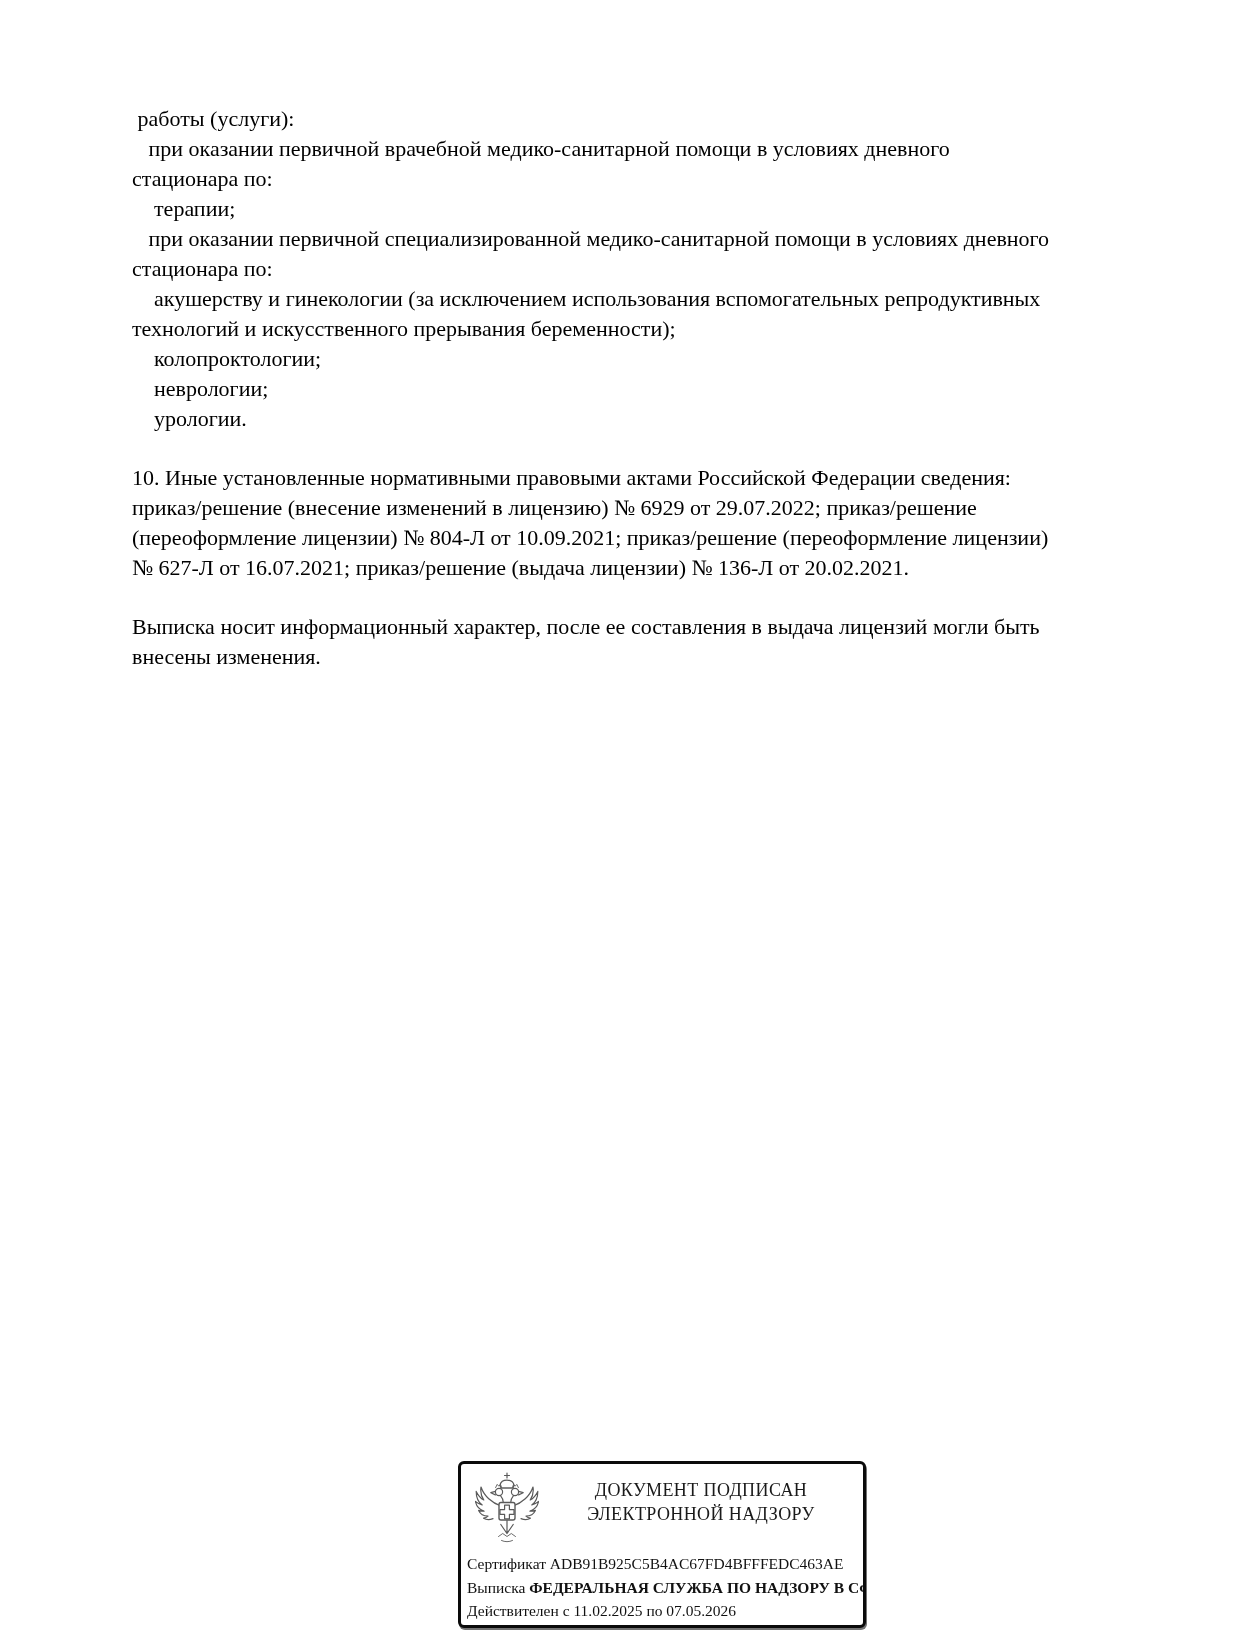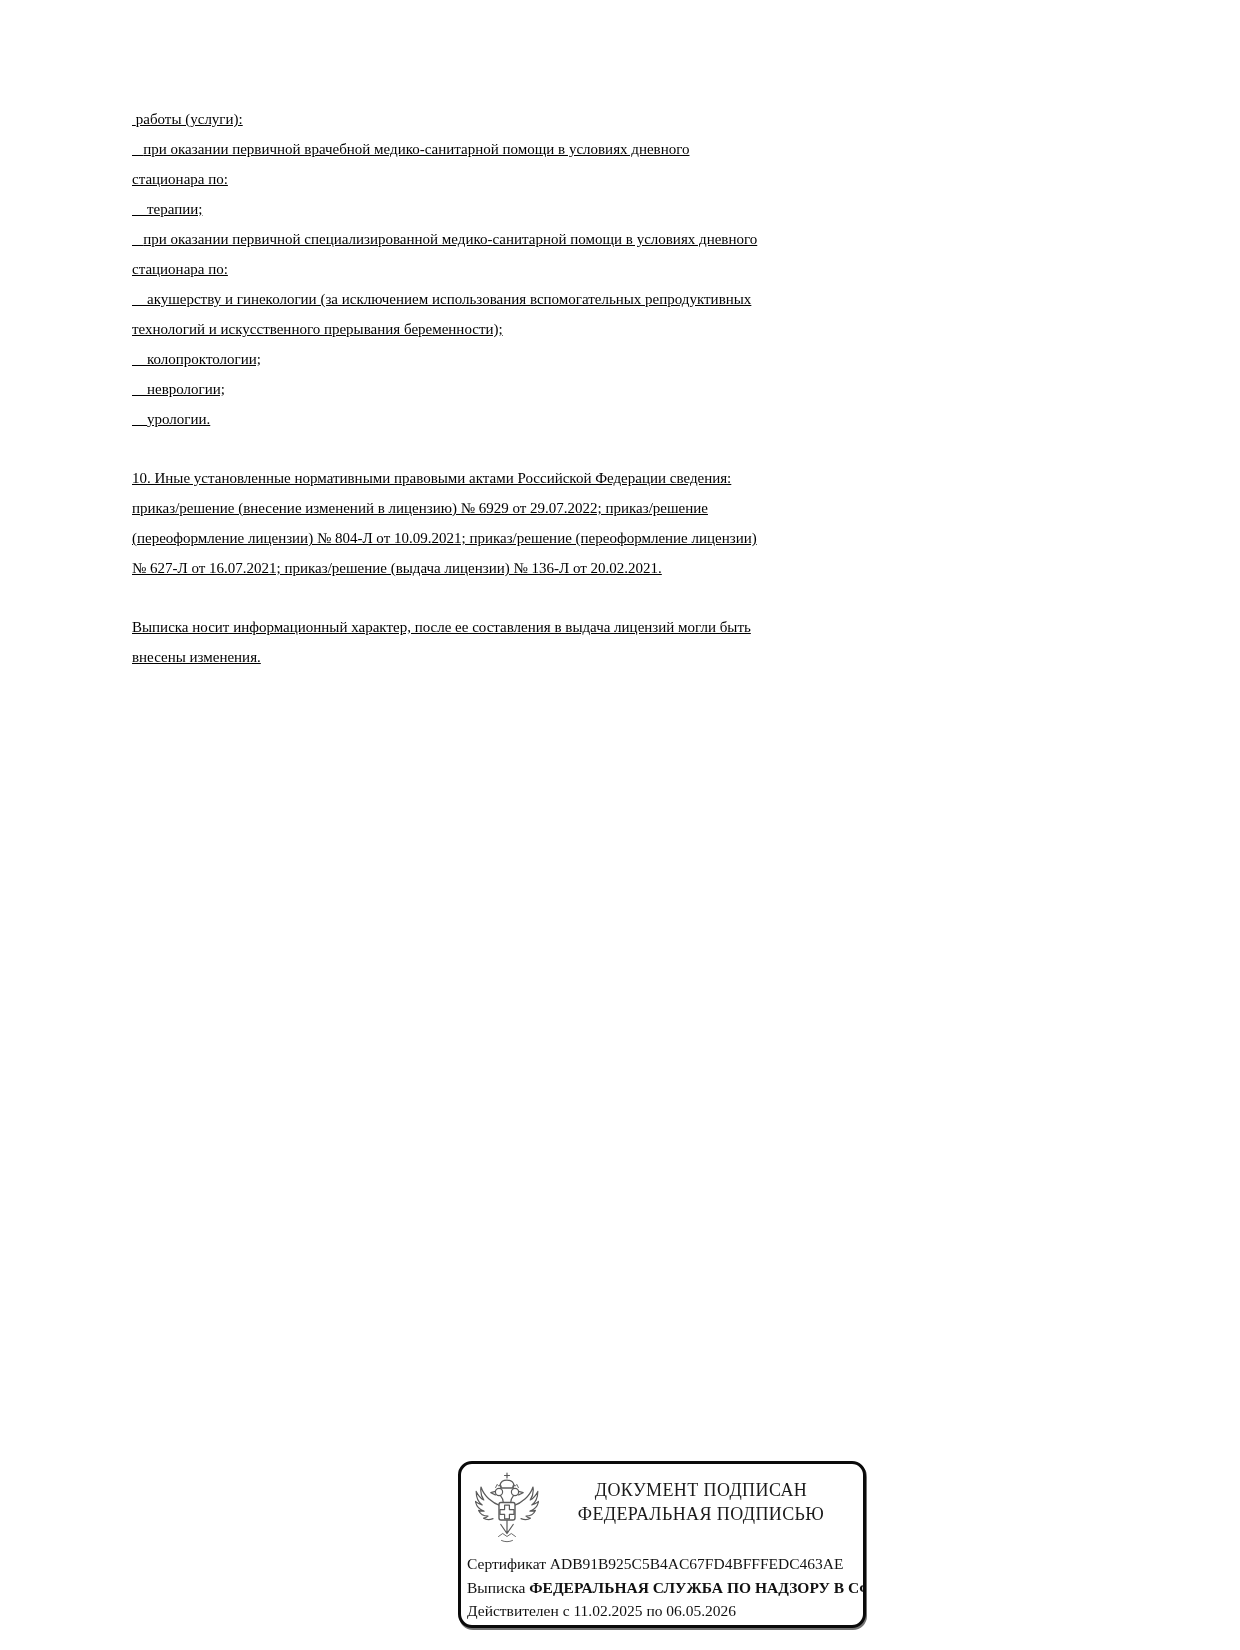--- a/index.html
+++ b/index.html
@@ -13,36 +13,35 @@
   }
   .page {
     position: absolute; left: 0; top: 0;
     width: 1240px; height: 1650px;
     background: #ffffff;
   }
   .doc-body {
     position: absolute;
     left: 132px; top: 104px;
     width: 1020px;
-    font-size: 15px;
+    font-size: 22px;
     line-height: 30px;
-    text-decoration: underline;
   }
   .para {
     white-space: pre-wrap;
     margin: 0 0 29px 0;
   }
   
   .stamp {
     position: absolute;
     left: 458px; top: 1461px;
     width: 408px; height: 167px;
     box-sizing: border-box;
     border: 3px solid #0a0a0a;
-    border-radius: 14px;
+    border-radius: 6px;
     background: #ffffff;
     overflow: hidden;
     box-shadow: 1px 2px 0 rgba(0,0,0,0.55);
   }
   .stamp-top {
     display: flex;
     align-items: flex-start;
   }
   .stamp-emblem {
     flex: 0 0 auto;
@@ -116,23 +115,23 @@
 
         <rect x="24" y="30.5" width="16" height="17.5" rx="2" fill="#ffffff" stroke-width="1.4"></rect>
         <path d="M29.6 33.2h4.8v4.4h4.6v4.8h-4.6v4.4h-4.8v-4.4H25v-4.8h4.6z" fill="#ffffff"></path>
 
         <path d="M32 48.5v13M32 61.5l-6.2-9M32 61.5l6.2-9"></path>
         <path d="M23.5 64.5l4.2-3 4.3 3 4.3-3 4.2 3" stroke-width="0.9"></path>
         <path d="M26.5 68.5c3.6 1.6 7.4 1.6 11 0" stroke-width="0.9"></path>
       </svg>
       <div class="stamp-title">
         <div>ДОКУМЕНТ ПОДПИСАН</div>
-        <div>ФЕДЕРАЛЬНАЯ ПОДПИСЬЮ</div>
+        <div>ЭЛЕКТРОННОЙ НАДЗОРУ</div>
       </div>
     </div>
     <div class="stamp-lines">
       <div class="stamp-line"><span>Сертификат</span> <span>ADB91B925C5B4AC67FD4BFFFEDC463AE</span></div>
       <div class="stamp-line"><span>Выписка</span> <span class="stamp-owner-value">ФЕДЕРАЛЬНАЯ СЛУЖБА ПО НАДЗОРУ В СФЕРЕ ЗДРАВООХРАНЕНИЯ</span></div>
-      <div class="stamp-line">Действителен с 11.02.2025 по 06.05.2026</div>
+      <div class="stamp-line">Действителен с 11.02.2025 по 07.05.2026</div>
     </div>
   </div>
 
 </div>
 
 </body></html>

